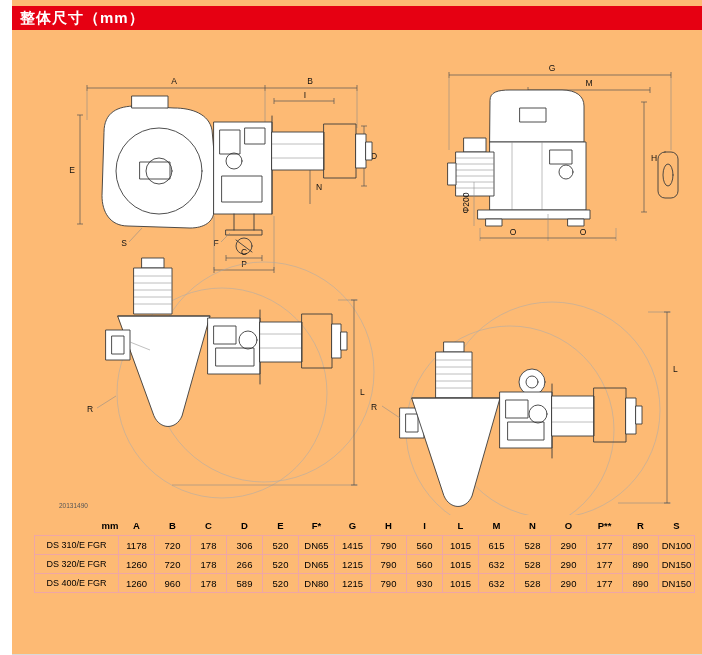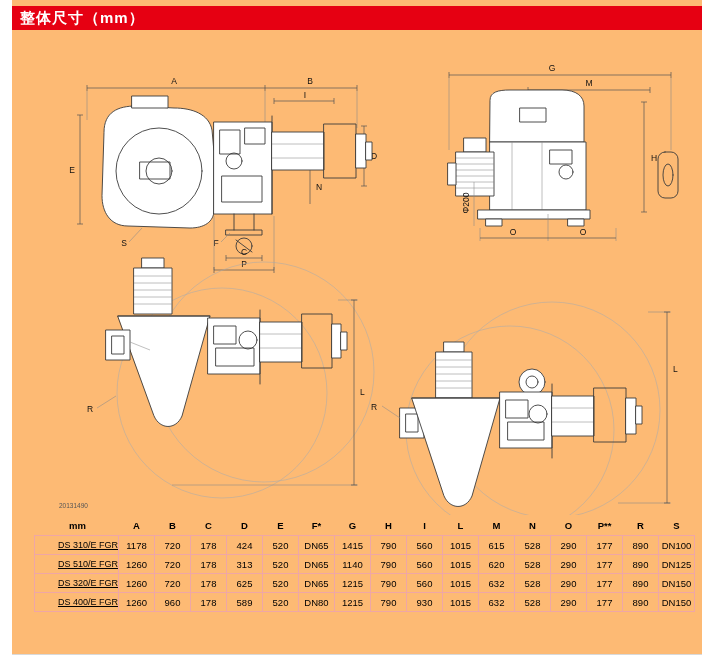--- a/index.html
+++ b/index.html
@@ -22,23 +22,23 @@
   svg .thin{ stroke:#8a8a8a; stroke-width:0.55; fill:none; }
   svg .dim { stroke:#555555; stroke-width:0.7; fill:none; }
   svg .env { stroke:#ababab; stroke-width:0.55; fill:none; }
   svg .lbl { font-family:"Liberation Sans",sans-serif; font-size:8.5px; fill:#111; }
   svg .sm  { font-family:"Liberation Sans",sans-serif; font-size:6.5px; fill:#555; }
   .table-area { position:absolute; left:22px; top:518px; }
   table { border-collapse:collapse; table-layout:fixed; }
   col.model-col { width:84px; }
   col.dim-col   { width:36px; }
   th { font-size:9.5px; font-weight:bold; text-align:center; padding:2px 0 4px 0; color:#000; }
-  th.model-col { text-align:center; padding-left:2px; }
+  th.model-col { text-align:right; padding-left:2px; }
   td { border:1px solid #efa6a6; font-size:9.5px; text-align:center; height:16px; color:#000; padding:1px 0; }
-  td.model { text-align:right; padding-left:0; font-size:9px; white-space:nowrap;text-decoration:underline; }
+  td.model { text-align:center; padding-left:0; font-size:9px; white-space:nowrap; }
 </style>
 </head>
 <body>
 
 <div class="page">
 
   <div class="header-bar">
     <span class="title">整体尺寸（mm）</span>
   </div>
 
@@ -304,59 +304,40 @@
           <th>R</th>
           <th>S</th>
         </tr>
       </thead>
       <tbody>
         <tr>
           <td class="model">DS 310/E FGR</td>
           <td>1178</td>
           <td>720</td>
           <td>178</td>
-          <td>424</td>
+          <td>306</td>
           <td>520</td>
           <td>DN65</td>
           <td>1415</td>
           <td>790</td>
           <td>560</td>
           <td>1015</td>
           <td>615</td>
           <td>528</td>
           <td>290</td>
           <td>177</td>
           <td>890</td>
           <td>DN100</td>
         </tr>
         <tr>
-          <td class="model">DS 510/E FGR</td>
-          <td>1260</td>
-          <td>720</td>
-          <td>178</td>
-          <td>313</td>
-          <td>520</td>
-          <td>DN65</td>
-          <td>1140</td>
-          <td>790</td>
-          <td>560</td>
-          <td>1015</td>
-          <td>620</td>
-          <td>528</td>
-          <td>290</td>
-          <td>177</td>
-          <td>890</td>
-          <td>DN125</td>
-        </tr>
-        <tr>
           <td class="model">DS 320/E FGR</td>
           <td>1260</td>
           <td>720</td>
           <td>178</td>
-          <td>625</td>
+          <td>266</td>
           <td>520</td>
           <td>DN65</td>
           <td>1215</td>
           <td>790</td>
           <td>560</td>
           <td>1015</td>
           <td>632</td>
           <td>528</td>
           <td>290</td>
           <td>177</td>

